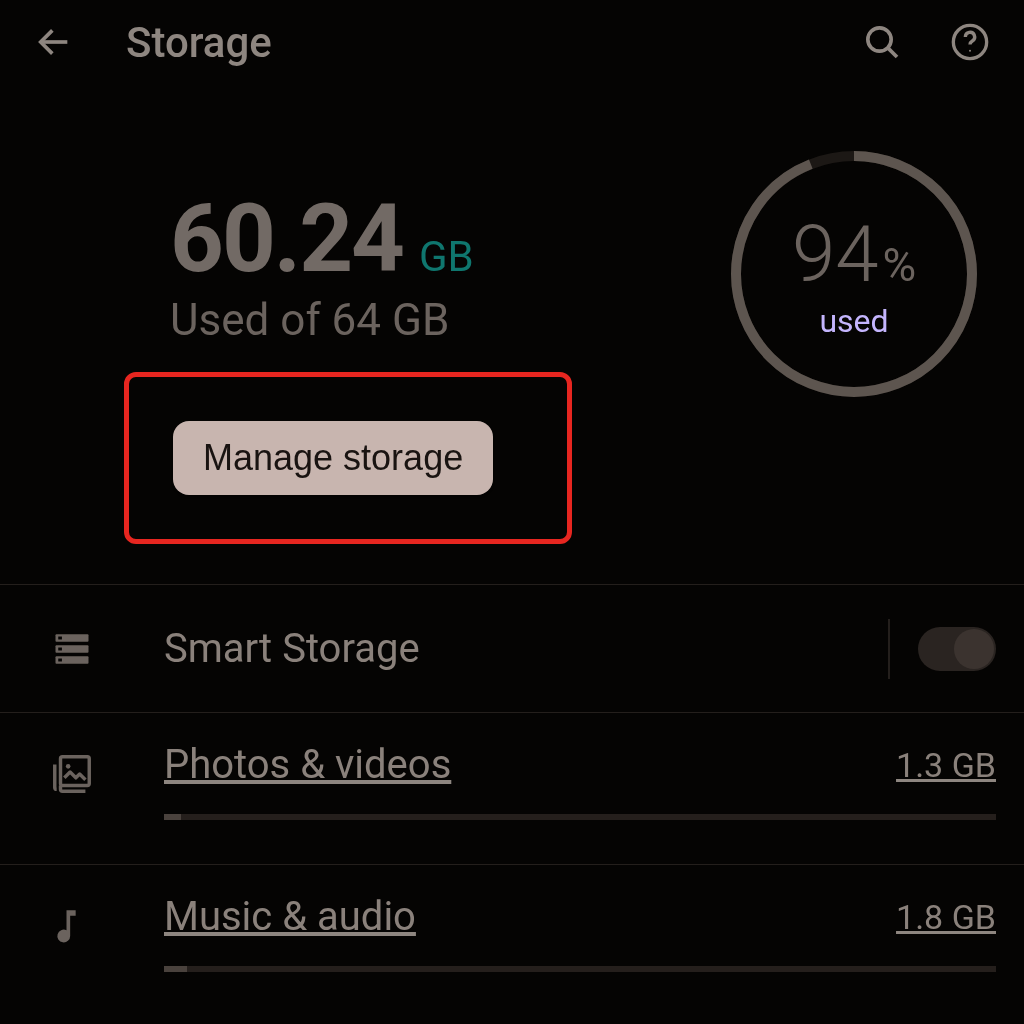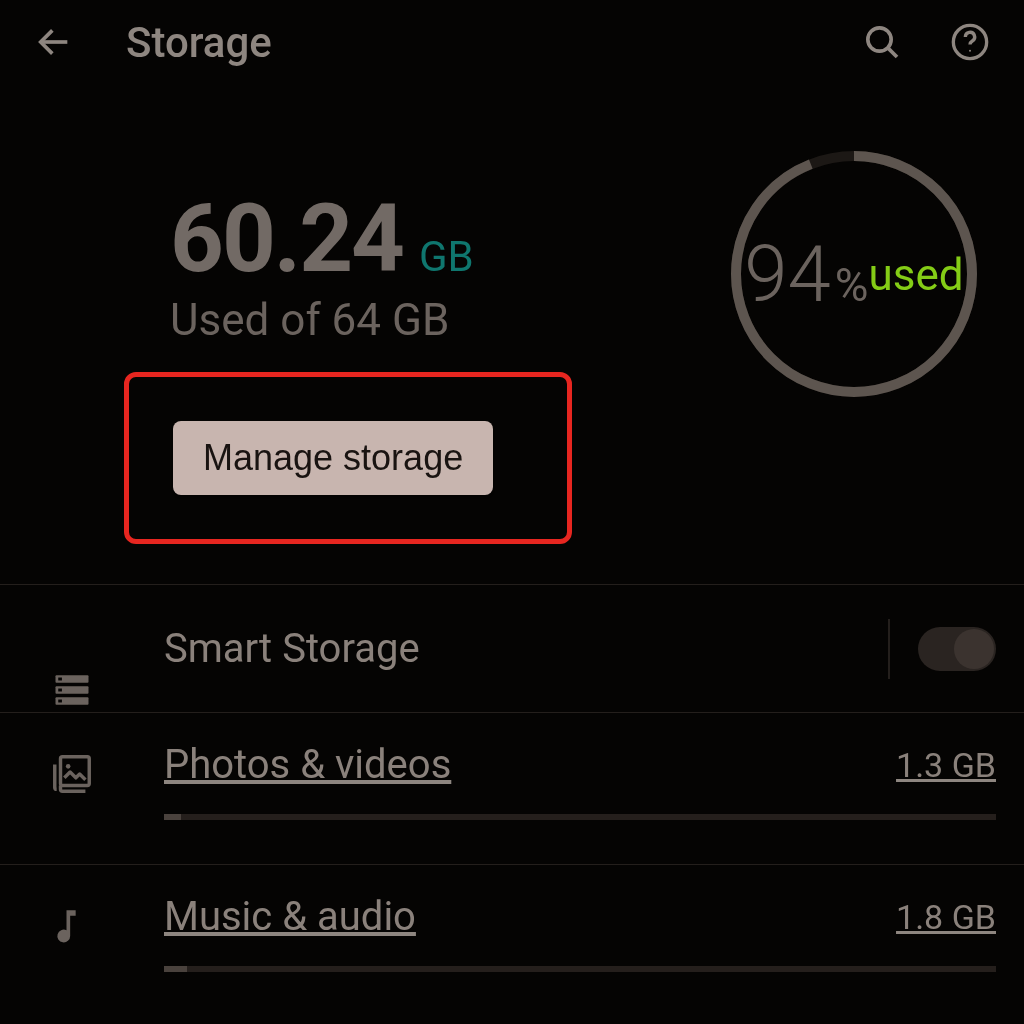--- a/index.html
+++ b/index.html
@@ -81,53 +81,53 @@
       display:flex;
       align-items:center;
       padding-left: 44px;
     }
     .manage-btn {
       background:#c8b5af;
       color:#191311;
       font-size: 36px;
       font-weight: 500;
       padding: 16px 30px;
-      border-radius: 8px;
+      border-radius: 16px;
       border:none;
       box-shadow: 0 2px 2px rgba(0,0,0,.4);
       cursor:pointer;
     }
 
     .summary-right {
       width: 340px;
       display:flex;
       align-items:flex-start;
       justify-content:center;
       padding-top: 20px;
     }
     .donut-wrap {
       position: relative;
       width: 260px; height: 260px;
     }
     .donut-wrap svg { position:absolute; inset:0; }
     .donut-label {
       position:absolute; inset:0;
-      display:flex; 
+      display:flex; flex-direction:column;
       align-items:center; justify-content:center;
     }
     .donut-pct { display:flex; align-items:baseline; }
     .donut-pct .n { font-size: 78px; color:#6b635e; font-weight: 300; }
     .donut-pct .p { font-size: 46px; color:#6b635e; margin-left:4px; }
-    .donut-sub { font-size: 44px; color:#84cc16; margin-top: 2px; }
+    .donut-sub { font-size: 32px; color:#c4b5fd; margin-top: 2px; }
 
     
     .rows { margin-top: 40px; }
     .row {
       display:flex;
-      align-items: flex-end;
+      align-items: center;
       border-top: 1px solid #241f1c;
       padding: 0 28px 0 36px;
     }
     .row.simple { height: 128px; }
     .row.cat { height: 152px; align-items: flex-start; padding-top:28px;text-decoration:underline; }
     .row .ric {
       width: 72px;
       display:flex; justify-content:center;
       color:#6b635e;
     }

